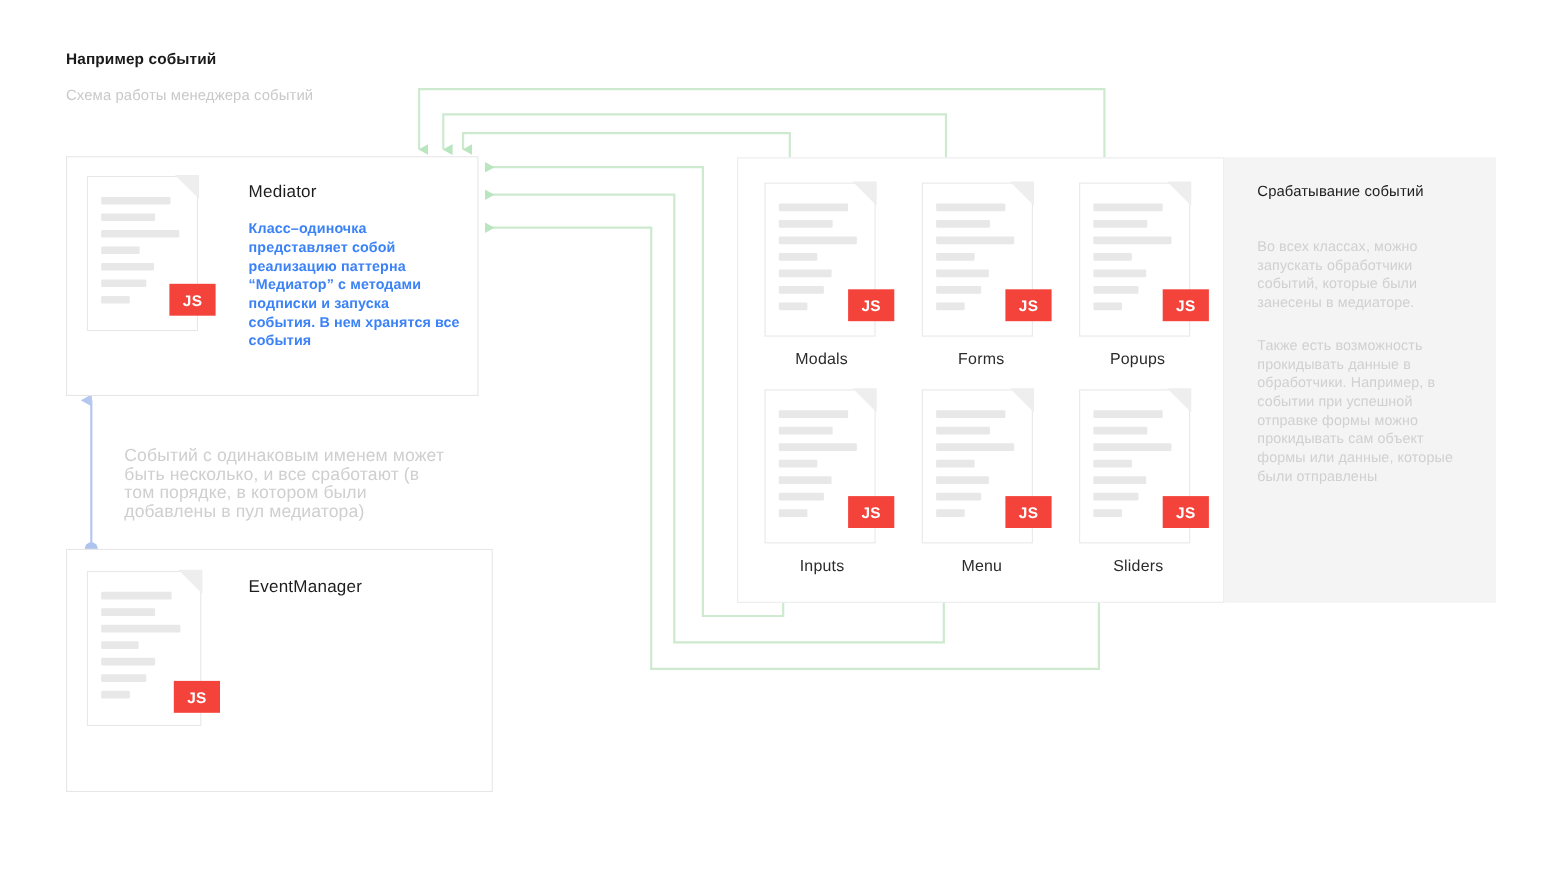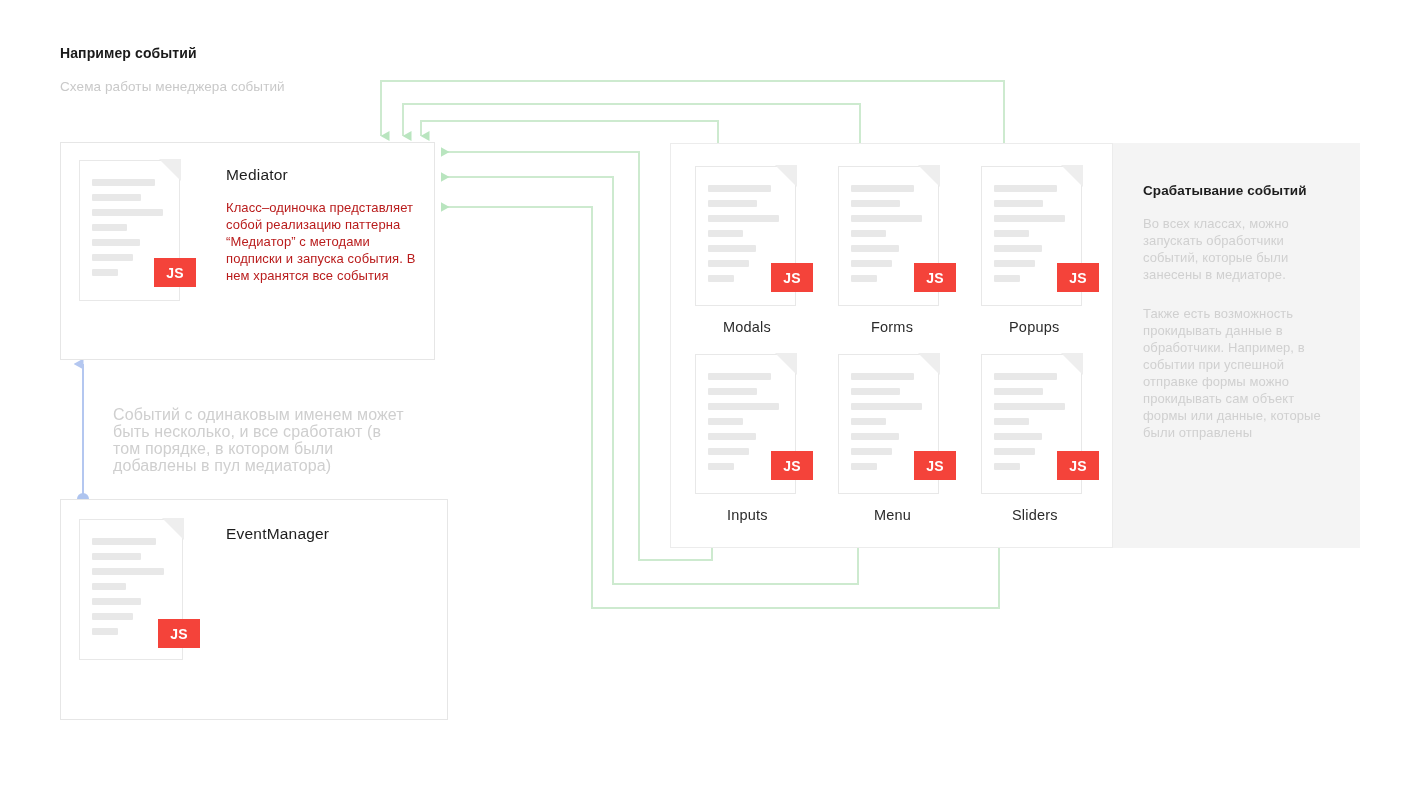--- a/index.html
+++ b/index.html
@@ -29,21 +29,21 @@
     border:1px solid #e6e6e6;
     background:#ffffff;
     box-sizing:border-box;
   }
   .card-title{
     position:absolute;
     font-size:15.5px;color:#1d1d1d;letter-spacing:.2px;
   }
   .card-desc{
     position:absolute;
-    font-size:13px;line-height:17px;color:#b91c1c;letter-spacing:.1px;
+    font-size:13px;line-height:17px;color:#3b82f6;letter-spacing:.1px;font-weight:bold;
   }
 
   
   .doc{position:absolute;}
   .doc .sheet{
     position:absolute;left:0;top:0;
     width:100%;height:100%;
     background:#ffffff;
     border:1px solid #e8e8e8;
     box-sizing:border-box;
@@ -70,22 +70,22 @@
   
   #file-group-box{
     position:absolute;left:670px;top:143px;width:443px;height:405px;
     border:1px solid #ececec;background:#fff;box-sizing:border-box;
   }
   #trigger-panel{
     position:absolute;left:1113px;top:143px;width:247px;height:405px;
     background:#f4f4f4;
   }
   .panel-title{
-    position:absolute;left:30px;top:40px;
-    font-size:13.5px;font-weight:bold;color:#1d1d1d;letter-spacing:.1px;
+    position:absolute;left:30px;top:23px;
+    font-size:13.5px;font-weight:normal;color:#1d1d1d;letter-spacing:.1px;
   }
   .panel-para{
     position:absolute;left:30px;width:190px;
     font-size:13px;line-height:17px;color:#d0d0d0;letter-spacing:.1px;
   }
 
   .file-label{
     position:absolute;
     font-size:14.5px;color:#2b2b2b;letter-spacing:.2px;
     text-align:left;white-space:nowrap;

